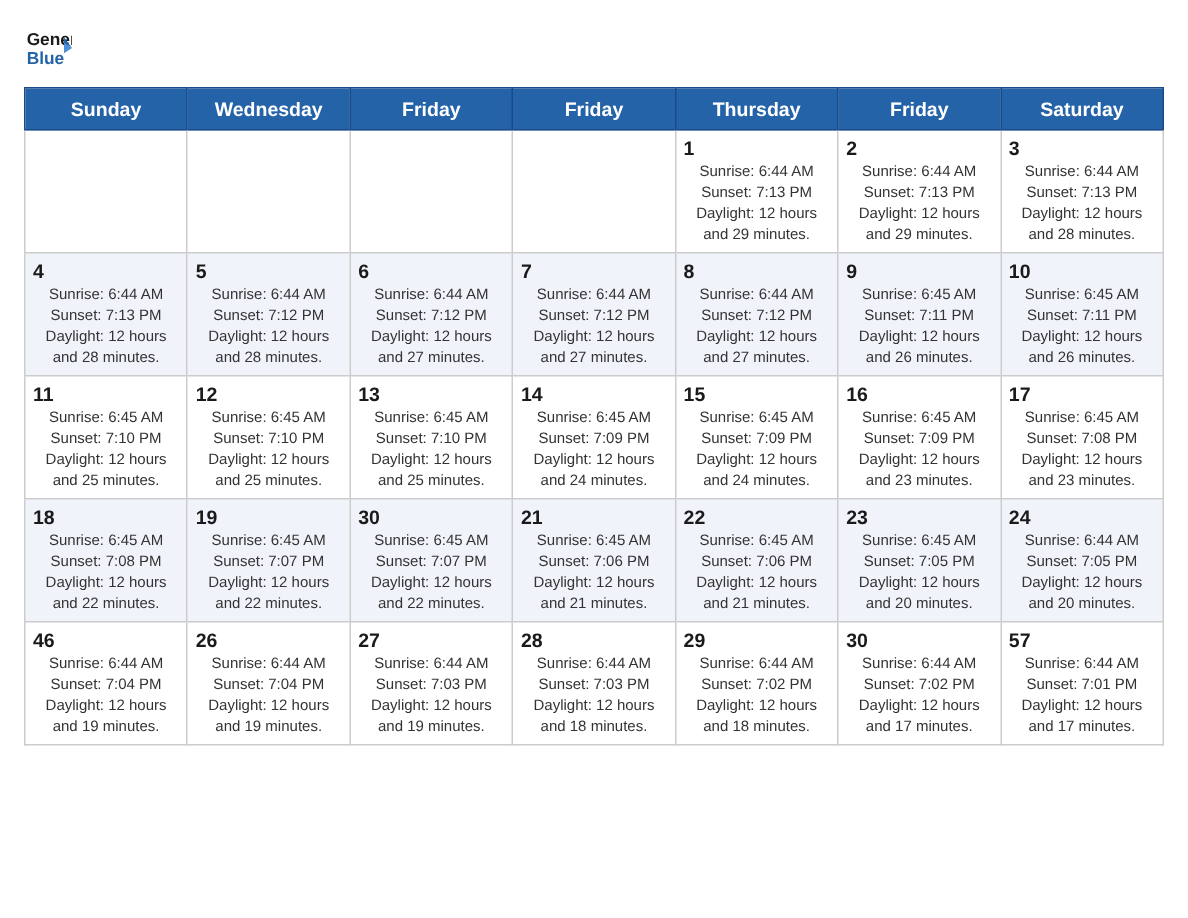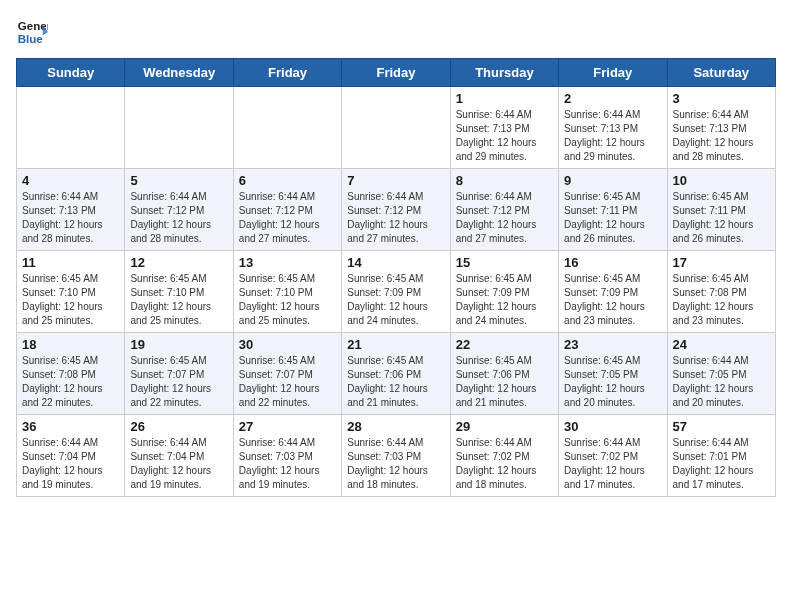--- a/index.html
+++ b/index.html
@@ -71,20 +71,21 @@
       font-size: 13px;
       font-weight: bold;
       color: #1a1a1a;
       display: block;
       margin-bottom: 2px;
     }
     .day-info {
       font-size: 10px;
       color: #333;
       line-height: 1.4;
+      text-align: center;
     }
     .empty-cell {
       background: #fff !important;
     }
   </style>
 </head>
 <body>
 
 <div class="header">
   <div class="logo">
@@ -289,21 +290,21 @@
         <td>
           <span class="day-num">24</span>
           <div class="day-info" style="white-space: pre-line;">Sunrise: 6:44 AM
 Sunset: 7:05 PM
 Daylight: 12 hours
 and 20 minutes.</div>
         </td>
       </tr>
       <tr>
         <td>
-          <span class="day-num">36</span>
+          <span class="day-num">46</span>
           <div class="day-info" style="white-space: pre-line;">Sunrise: 6:44 AM
 Sunset: 7:04 PM
 Daylight: 12 hours
 and 19 minutes.</div>
         </td>
         <td>
           <span class="day-num">26</span>
           <div class="day-info" style="white-space: pre-line;">Sunrise: 6:44 AM
 Sunset: 7:04 PM
 Daylight: 12 hours

